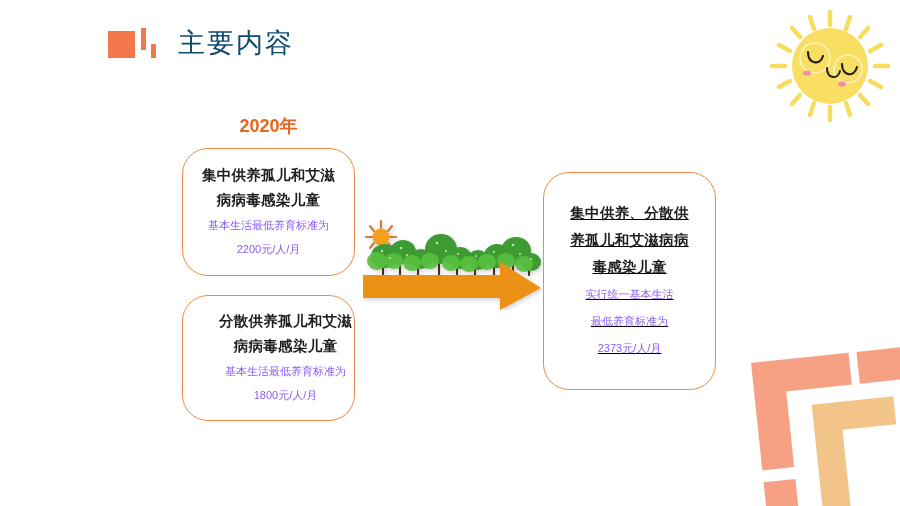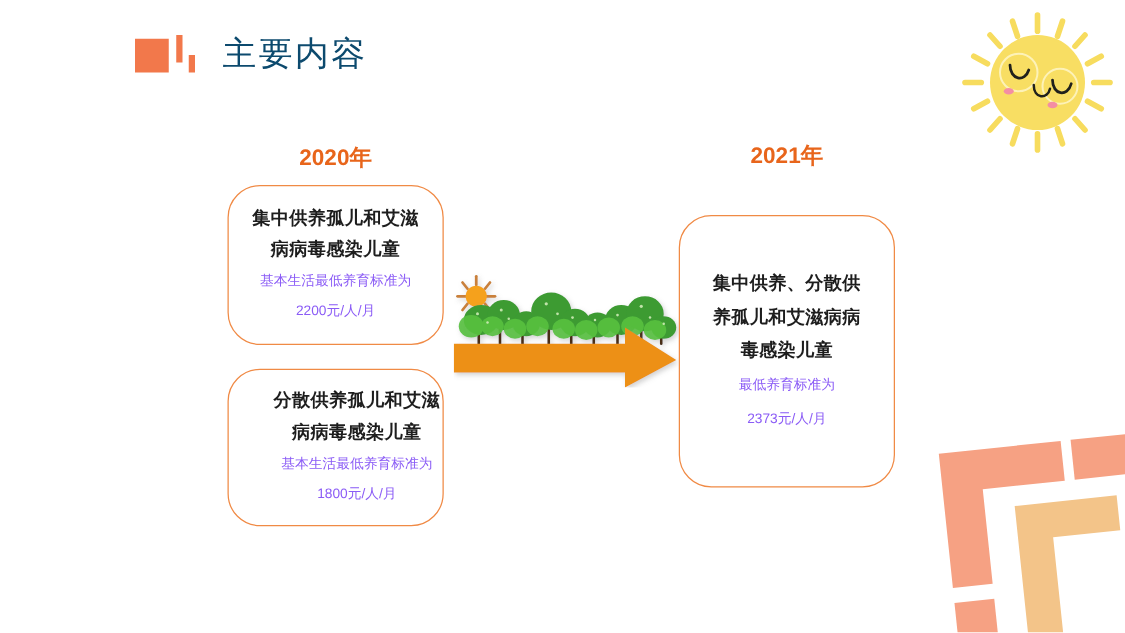--- a/index.html
+++ b/index.html
@@ -78,21 +78,21 @@
     border-radius: 26px;
     background: #ffffff;
     display: flex;
     flex-direction: column;
     align-items: center;
     justify-content: center;
     text-align: center;
   }
   .card-a { left: 182px; top: 148px; width: 173px; height: 128px; }
   .card-b { left: 182px; top: 295px; width: 173px; height: 126px; padding-left: 34px; }
-  .card-c { left: 543px; top: 172px; width: 173px; height: 218px; }
+  .card-c { left: 543px; top: 172px; width: 173px; height: 218px; text-decoration: underline; }
 
   .card .hd {
     font-size: 14.5px;
     font-weight: bold;
     color: #1d1d1d;
     line-height: 25px;
     letter-spacing: 0.3px;
     white-space: nowrap;
   }
   .card .bd {
@@ -142,40 +142,40 @@
   <div class="header">
     <div class="header-mark">
       <div class="bar-lg"></div>
       <div class="bar-md"></div>
       <div class="bar-sm"></div>
     </div>
     <div class="header-title">主要内容</div>
   </div>
 
   <div class="year year-2020">2020年</div>
-  <div class="year year-2021">2021年</div>
 
   <div class="card card-a">
     <div class="hd">集中供养孤儿和艾滋</div>
     <div class="hd">病病毒感染儿童</div>
     <div class="bd">基本生活最低养育标准为</div>
     <div class="bd">2200元/人/月</div>
   </div>
 
   <div class="card card-b">
     <div class="hd">分散供养孤儿和艾滋</div>
     <div class="hd">病病毒感染儿童</div>
     <div class="bd">基本生活最低养育标准为</div>
     <div class="bd">1800元/人/月</div>
   </div>
 
   <div class="card card-c">
     <div class="hd">集中供养、分散供</div>
     <div class="hd">养孤儿和艾滋病病</div>
     <div class="hd">毒感染儿童</div>
+    <div class="bd">实行统一基本生活</div>
     <div class="bd">最低养育标准为</div>
     <div class="bd">2373元/人/月</div>
   </div>
 
   <div class="arrowwrap">
     <svg width="180" height="92" viewBox="0 0 180 92" xmlns="http://www.w3.org/2000/svg">
       <defs>
         <filter id="softsh" x="-30%" y="-30%" width="170%" height="170%">
           <feDropShadow dx="1.5" dy="2" stdDeviation="2" flood-color="#999" flood-opacity="0.45"></feDropShadow>
         </filter>

